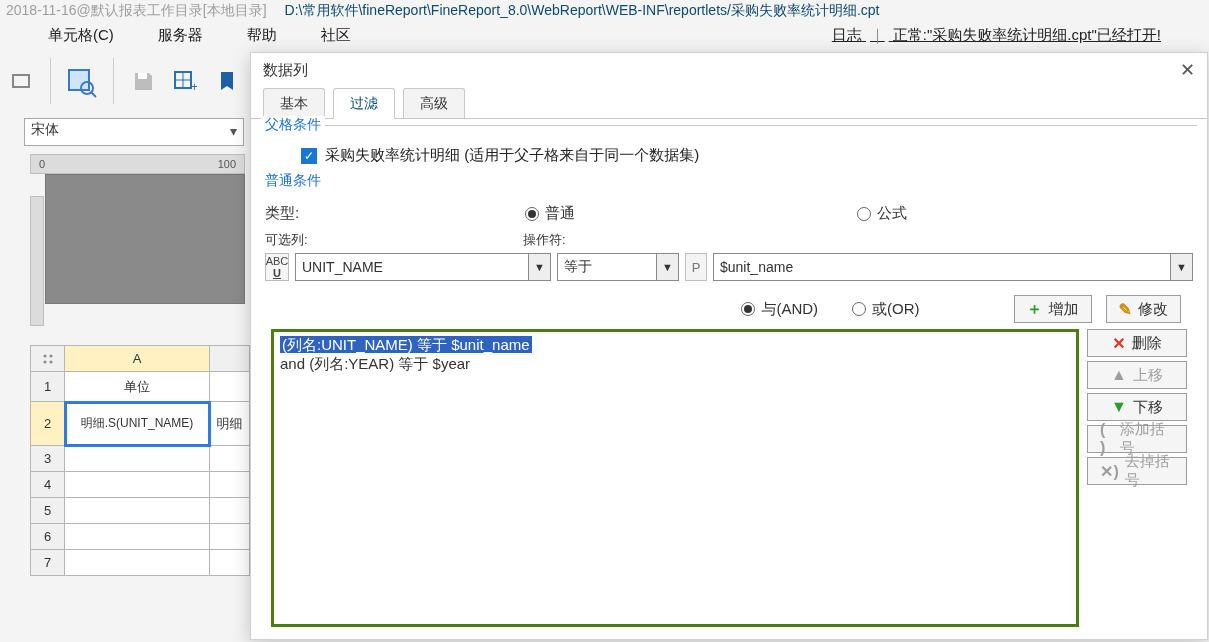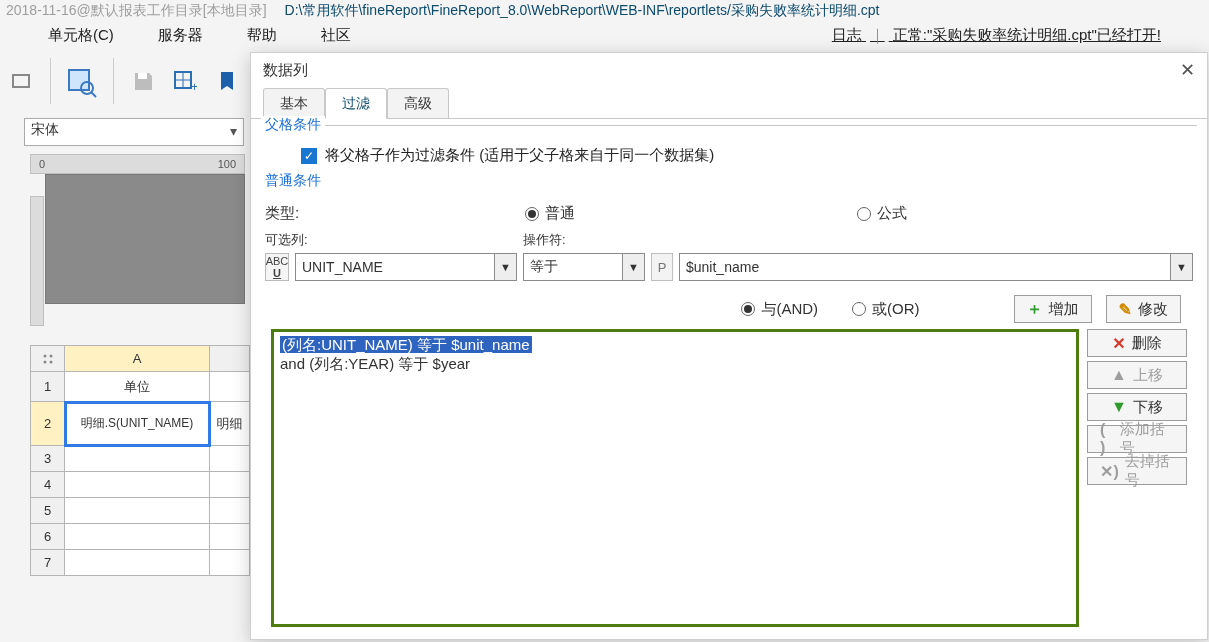--- a/index.html
+++ b/index.html
@@ -42,21 +42,21 @@
 .sheet .sel-cell { outline: 3px solid #2f7ae5; outline-offset: -2px; position: relative; height: 44px; padding: 2px 4px; font-size: 12px; }
 .sheet .rh2 { height: 44px; }
 .sheet .hdr-row td { height: 30px; }
 
 
 .dialog { position: absolute; left: 250px; top: 52px; width: 958px; height: 588px; background: #fff; border: 1px solid #cfcfcf; box-shadow: 0 4px 18px rgba(0,0,0,.2); display: flex; flex-direction: column; }
 .dlg-title { height: 34px; display: flex; align-items: center; padding: 0 12px; font-size: 15px; }
 .dlg-close { margin-left: auto; font-size: 18px; color: #555; cursor: pointer; }
 
 .tabbar { display: flex; align-items: flex-end; height: 32px; padding: 0 12px; border-bottom: 1px solid #c8c8c8; gap: 0; }
-.tab { padding: 6px 16px 5px; border: 1px solid #c8c8c8; border-bottom: none; background: #f3f3f3; font-size: 14px; margin-right: 0; border-radius: 3px 3px 0 0; }
+.tab { padding: 6px 16px 5px; border: 1px solid #c8c8c8; border-bottom: none; background: #f3f3f3; font-size: 14px; margin-right: 8px; border-radius: 3px 3px 0 0; }
 .tab.active { background: #fff; color: #0c4a6e; border-bottom: 1px solid #fff; position: relative; top: 1px; }
 
 .group { margin: 6px 10px 2px; border-top: 1px solid #c8c8c8; padding-top: 0; position: relative; }
 .group-title { color: #1a6fd6; font-size: 14px; background: #fff; position: relative; top: -10px; padding: 0 4px; display: inline-block; }
 .group-body { padding: 2px 40px 8px; }
 
 .chk-row { display: flex; align-items: center; gap: 8px; font-size: 15px; color: #222; }
 .chk { width: 16px; height: 16px; border: 1px solid #1976d2; background: #1976d2; display: inline-flex; align-items: center; justify-content: center; color: #fff; font-size: 12px; }
 
 .form-row { display: flex; align-items: center; gap: 10px; padding: 4px 0 4px 4px; font-size: 15px; }
@@ -66,21 +66,21 @@
 
 .head-row { display: flex; gap: 0; padding: 4px 4px 2px; font-size: 13px; }
 .head-row .c1 { width: 258px; }
 .head-row .c2 { width: 140px; }
 
 .ctrl-row { display: flex; align-items: center; gap: 6px; padding: 2px 4px 10px; }
 .abc-icon { width: 24px; height: 28px; display: flex; flex-direction: column; align-items: center; justify-content: center; font-size: 11px; color: #444; border: 1px solid #bbb; background: #f5f5f5; }
 .abc-icon .u { font-weight: bold; text-decoration: underline; }
 .combo { height: 28px; background: #fff; border: 1px solid #8a8a8a; display: flex; align-items: center; padding: 0 6px; font-size: 14px; position: relative; }
 .combo .arrow { position: absolute; right: 0; top: 0; width: 22px; height: 100%; border-left: 1px solid #8a8a8a; background: #eee; display: flex; align-items: center; justify-content: center; font-size: 11px; }
-.col-col { width: 222px; }
+.col-col { width: 256px; }
 .op-col { width: 122px; }
 .p-chip { width: 22px; height: 28px; border: 1px solid #bfbfbf; background: #f3f3f3; display: flex; align-items: center; justify-content: center; font-size: 13px; color: #777; }
 .val-col { flex: 1; }
 
 .andor-row { display: flex; align-items: center; justify-content: flex-end; gap: 14px; padding: 4px 16px 6px 4px; font-size: 15px; }
 .btn { height: 28px; border: 1px solid #9c9c9c; background: #f5f5f5; display: inline-flex; align-items: center; gap: 6px; padding: 0 12px; font-size: 15px; cursor: pointer; }
 .btn .ico { font-weight: bold; font-size: 16px; }
 .btn .ico.green { color: #2e9b2e; }
 .btn .ico.orange { color: #d08b00; }
 .btn .ico.red { color: #d83a2b; }
@@ -231,21 +231,21 @@
     <div class="tab">基本</div>
     <div class="tab active">过滤</div>
     <div class="tab">高级</div>
   </div>
 
   <div class="group">
     <span class="group-title">父格条件</span>
     <div class="group-body">
       <label class="chk-row">
         <span class="chk">✓</span>
-        <span>将父格子作为过滤条件 (适用于父子格来自于同一个数据集)</span>
+        <span>采购失败率统计明细 (适用于父子格来自于同一个数据集)</span>
       </label>
     </div>
   </div>
 
   <div class="group" style="flex:1; display:flex; flex-direction:column;">
     <span class="group-title">普通条件</span>
 
     <div class="form-row">
       <span style="width:250px;">类型:</span>
       <span class="radio-lbl">

